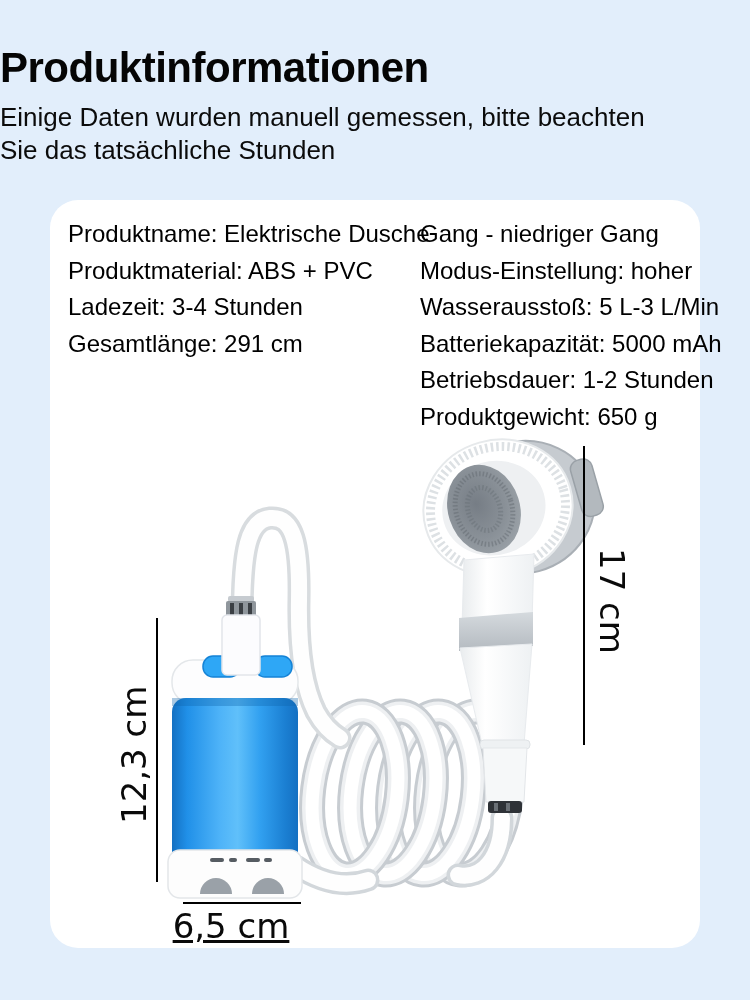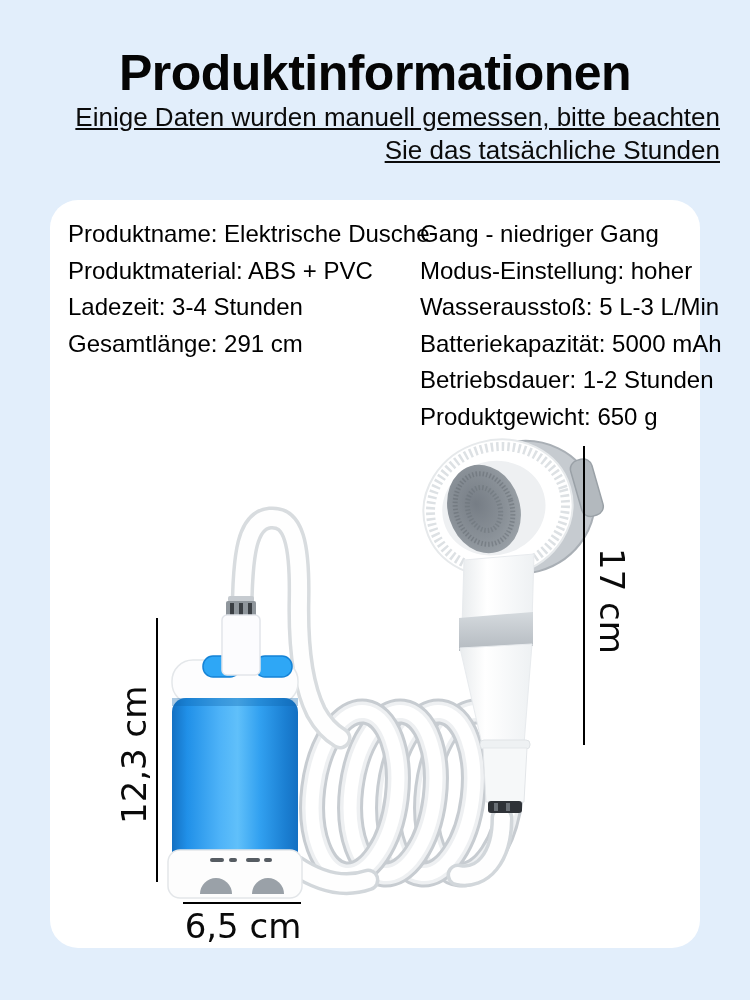--- a/index.html
+++ b/index.html
@@ -2,26 +2,26 @@
 <html><head>
 <meta charset="utf-8">
 <style>
   html,body{margin:0;padding:0;}
   .page{
     position:relative;width:750px;height:1000px;overflow:hidden;
     background:#e2eefb;
     font-family:"Liberation Sans",sans-serif;color:#000;
   }
   .title{
-    position:absolute;top:44px;left:0;width:750px;text-align:center;
-    font-size:50px;font-weight:bold;letter-spacing:-0.5px;color:#050505;
+    position:absolute;top:44px;left:0;width:750px;
+    font-size:42px;font-weight:bold;letter-spacing:-0.5px;color:#050505;
   }
   .subtitle{
-    position:absolute;top:101px;left:0;width:720px;text-align:right;
-    font-size:26px;line-height:33px;color:#0b0b0b;text-decoration:underline;
+    position:absolute;top:101px;left:0;width:720px;text-align:left;
+    font-size:26px;line-height:33px;color:#0b0b0b;
   }
   .card{
     position:absolute;left:50px;top:200px;width:650px;height:748px;
     background:#ffffff;border-radius:28px;
   }
   .spec-col{position:absolute;top:16px;font-size:24px;line-height:36.5px;color:#000;}
   .spec-col.left{left:18px;width:350px;}
   .spec-col.right{left:370px;width:270px;}
   .spec-line{white-space:nowrap;}
   .product-svg{position:absolute;left:0px;top:230px;width:650px;height:518px;}
@@ -175,16 +175,16 @@
       </g>
     </svg>
 
     <div class="dim-line" style="left:533px;top:246px;width:2px;height:299px;"></div>
     <div class="dim-label rot-cw" style="left:582px;top:348px;width:104px;height:38px;">17 cm</div>
 
     <div class="dim-line" style="left:106px;top:418px;width:2px;height:264px;"></div>
     <div class="dim-label rot-ccw" style="left:64px;top:624px;width:132px;height:38px;">12,3 cm</div>
 
     <div class="dim-line" style="left:133px;top:702px;width:118px;height:2px;"></div>
-    <div class="dim-label" style="left:128px;top:706px;width:130px;">6,5 cm</div>
+    <div class="dim-label" style="left:116px;top:706px;width:130px;text-decoration:underline;">6,5 cm</div>
 
   </div>
 </div>
 
 </body></html>

